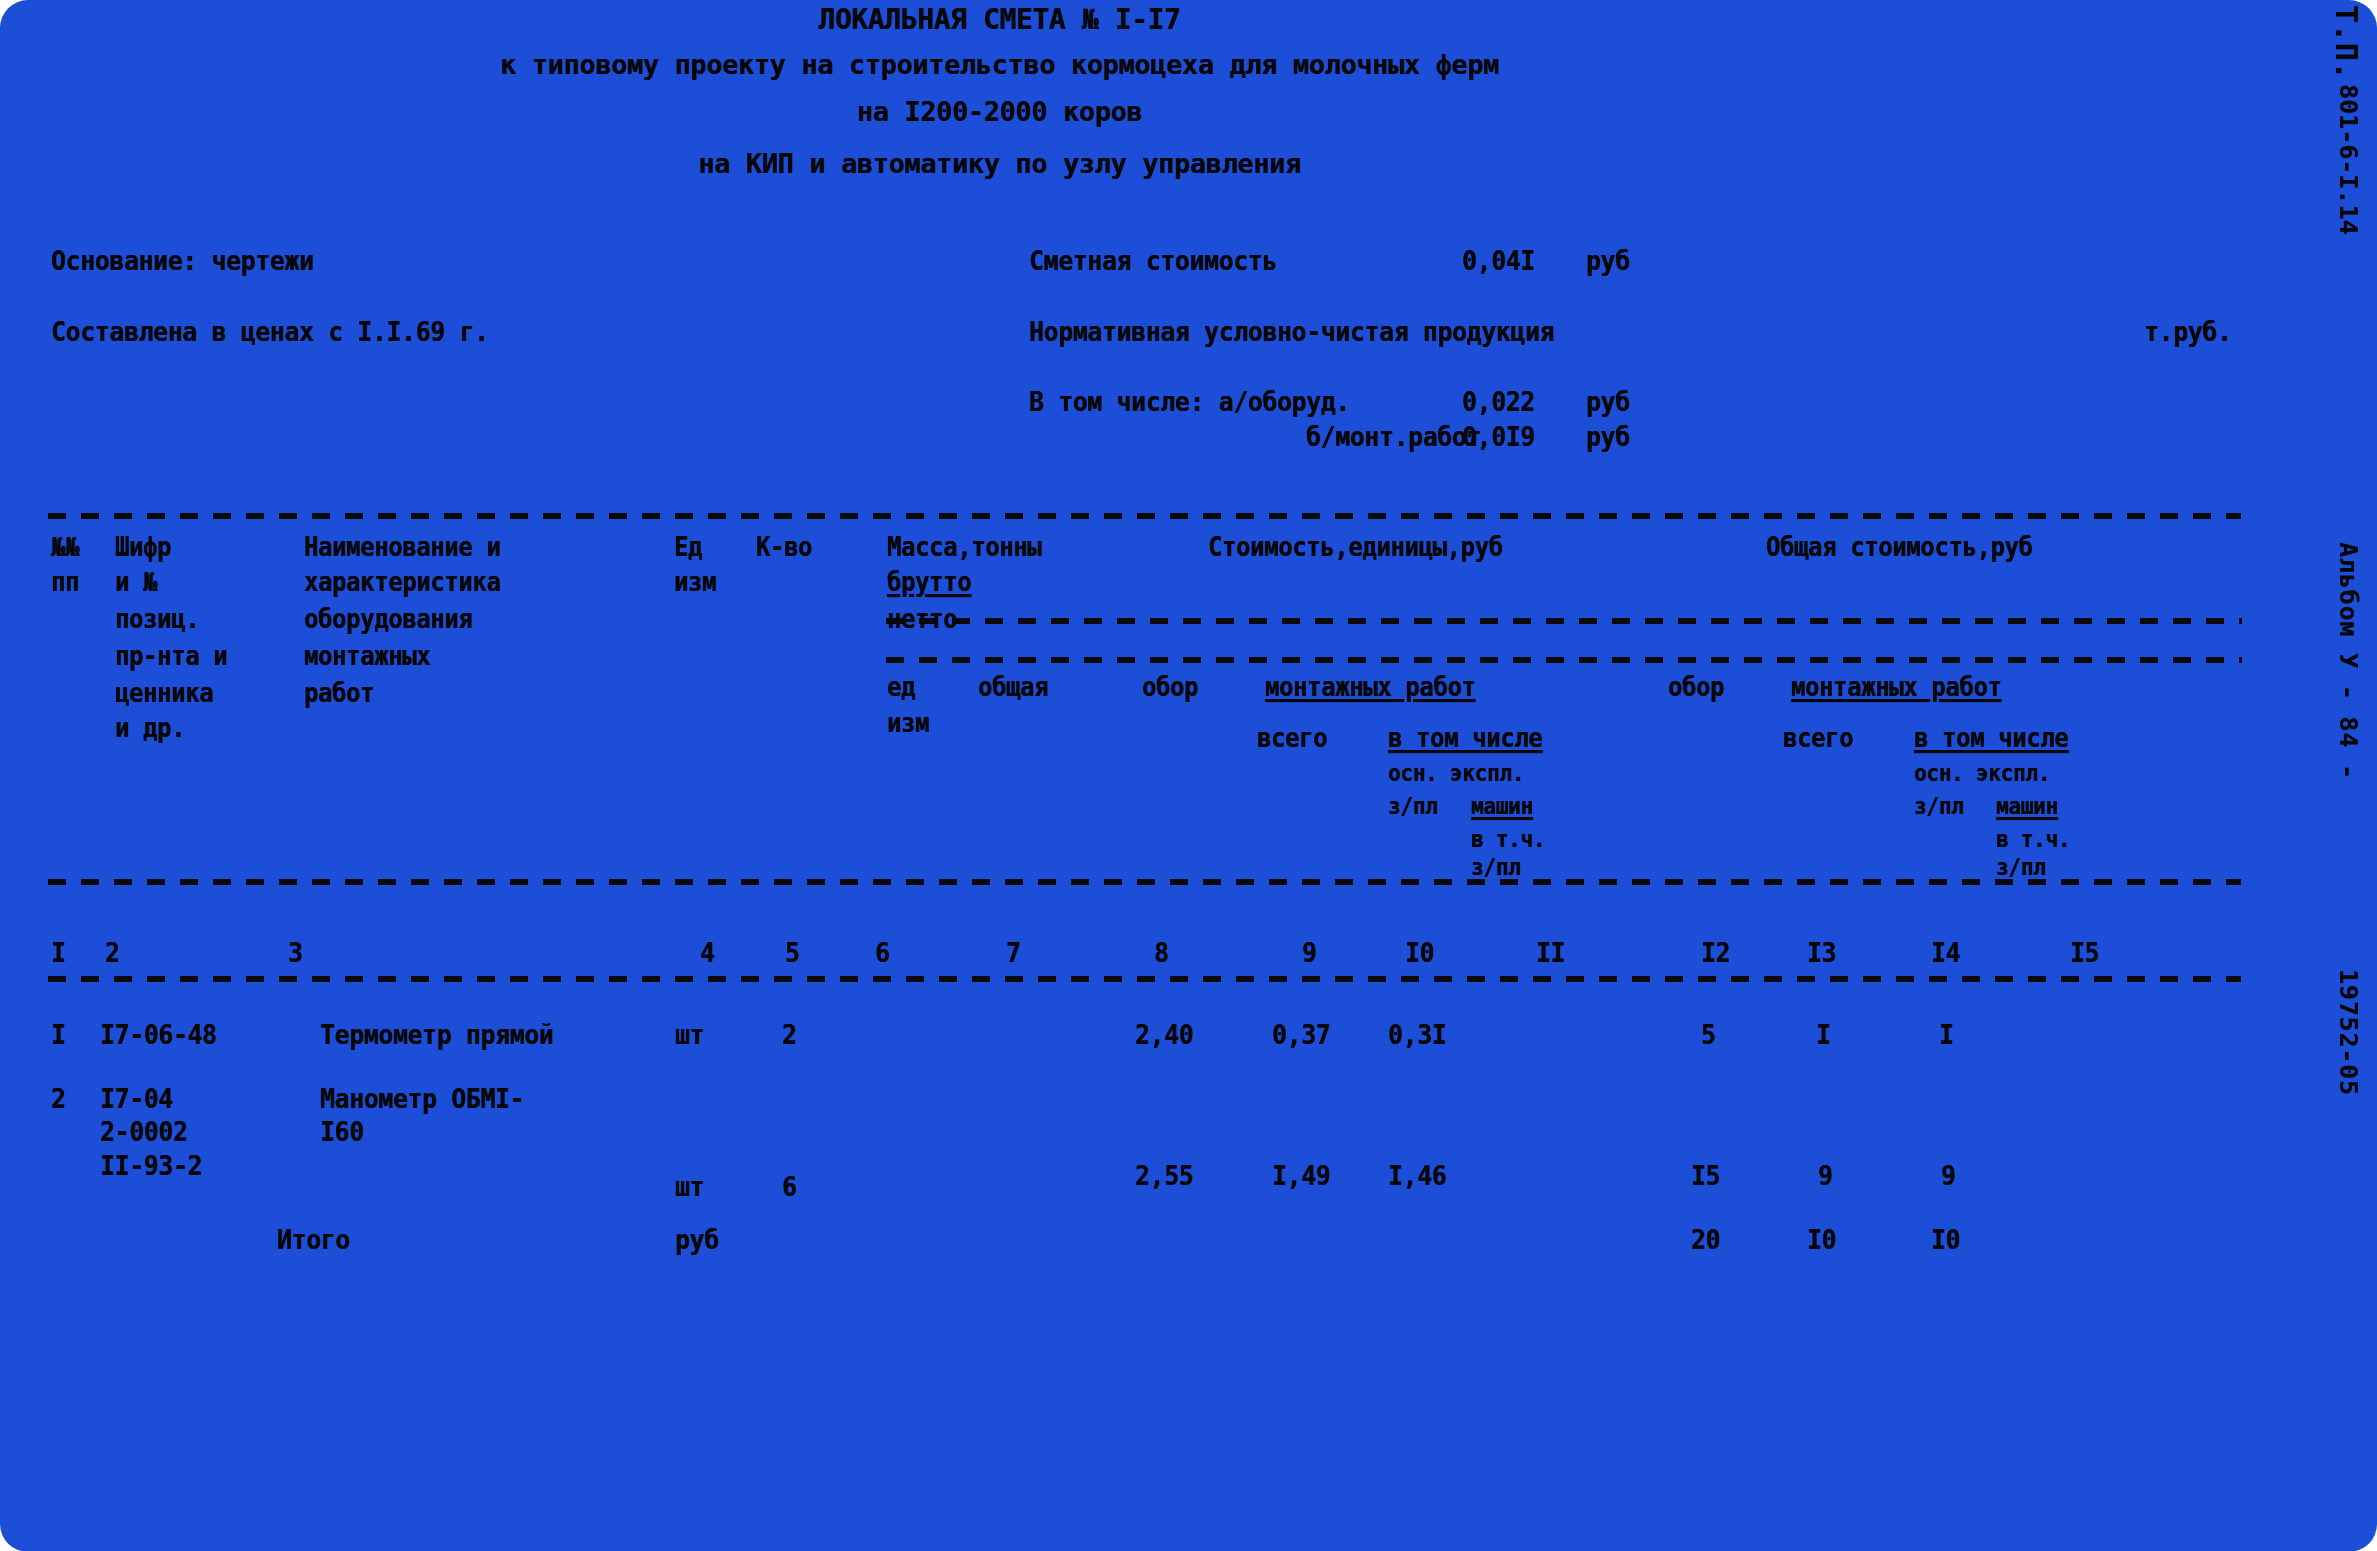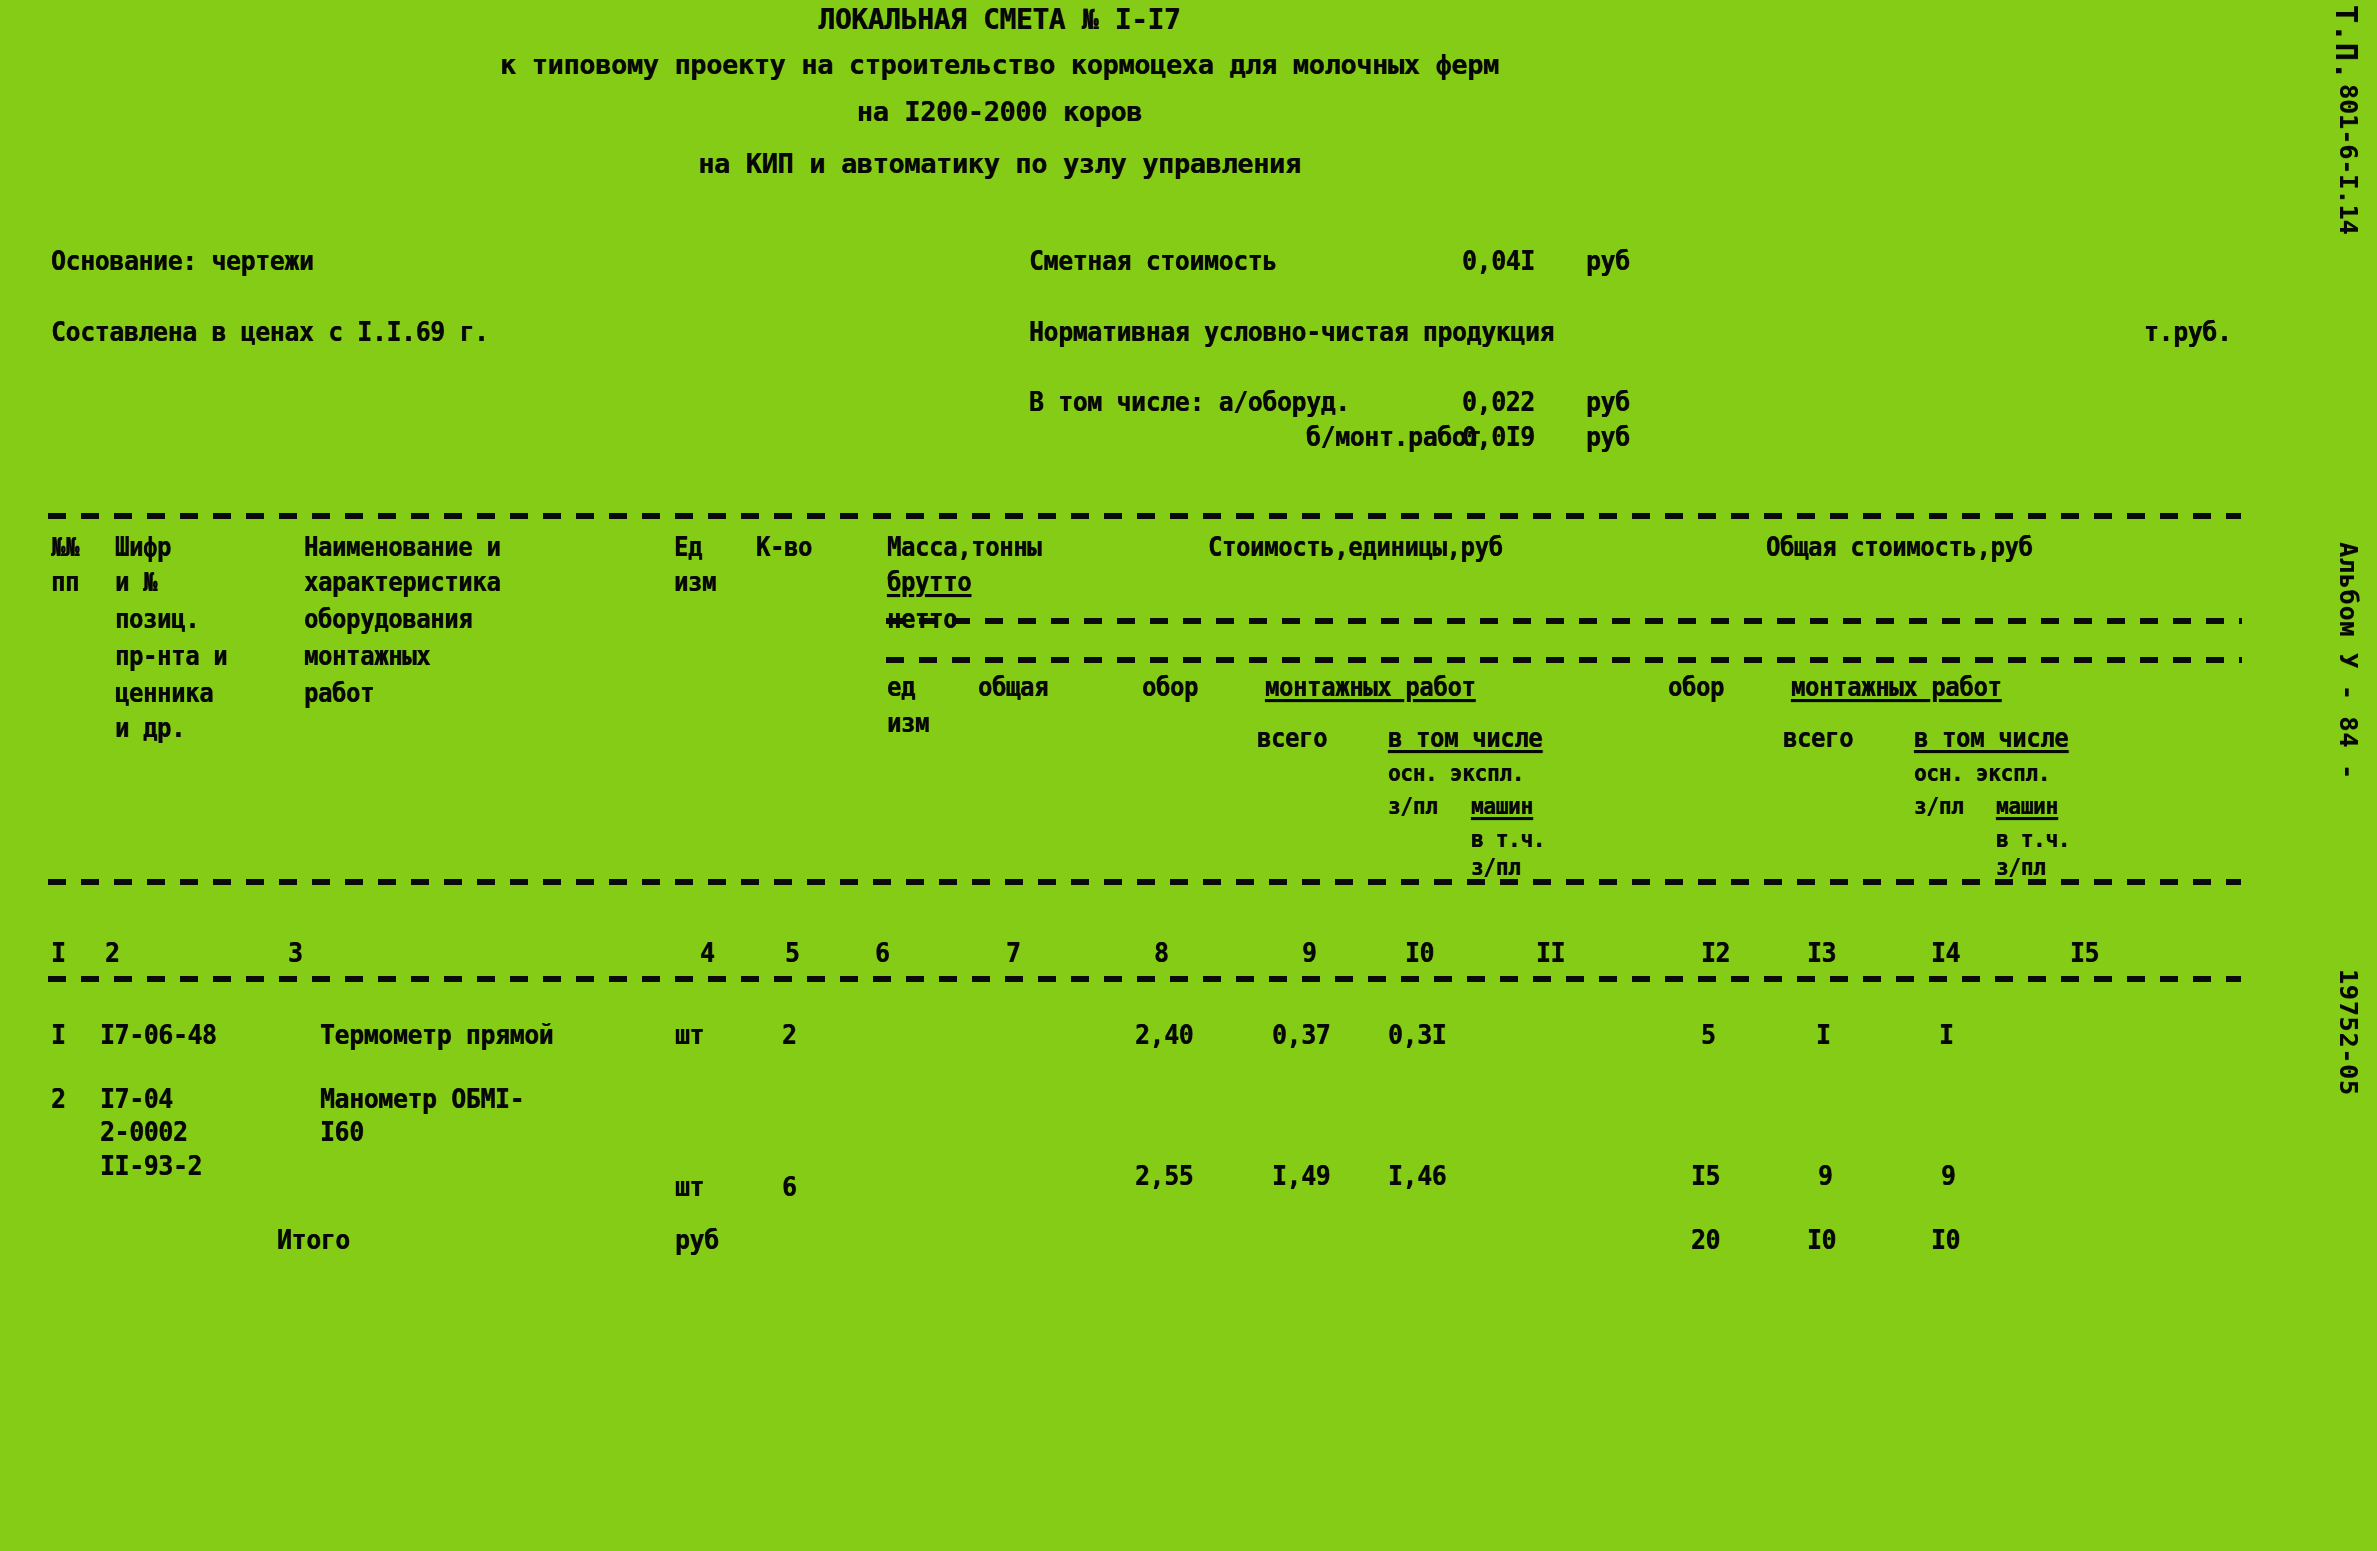--- a/index.html
+++ b/index.html
@@ -11,21 +11,22 @@
     width: 2377px;
     height: 1552px;
     position: relative;
     font-family: "DejaVu Sans", sans-serif;
     color: #000000;
     overflow: hidden;
   }
   .page {
     position: absolute;
     inset: 0;
-    background: #84cc16;
+    background: #1d4ed8;
+    border-radius: 28px;
   }
   
   .tw {
     position: absolute;
     font-family: "DejaVu Sans Mono", monospace;
     font-weight: 700;
     color: #070707;
     white-space: pre;
     letter-spacing: -0.4px;
     transform: scaleX(0.92);

